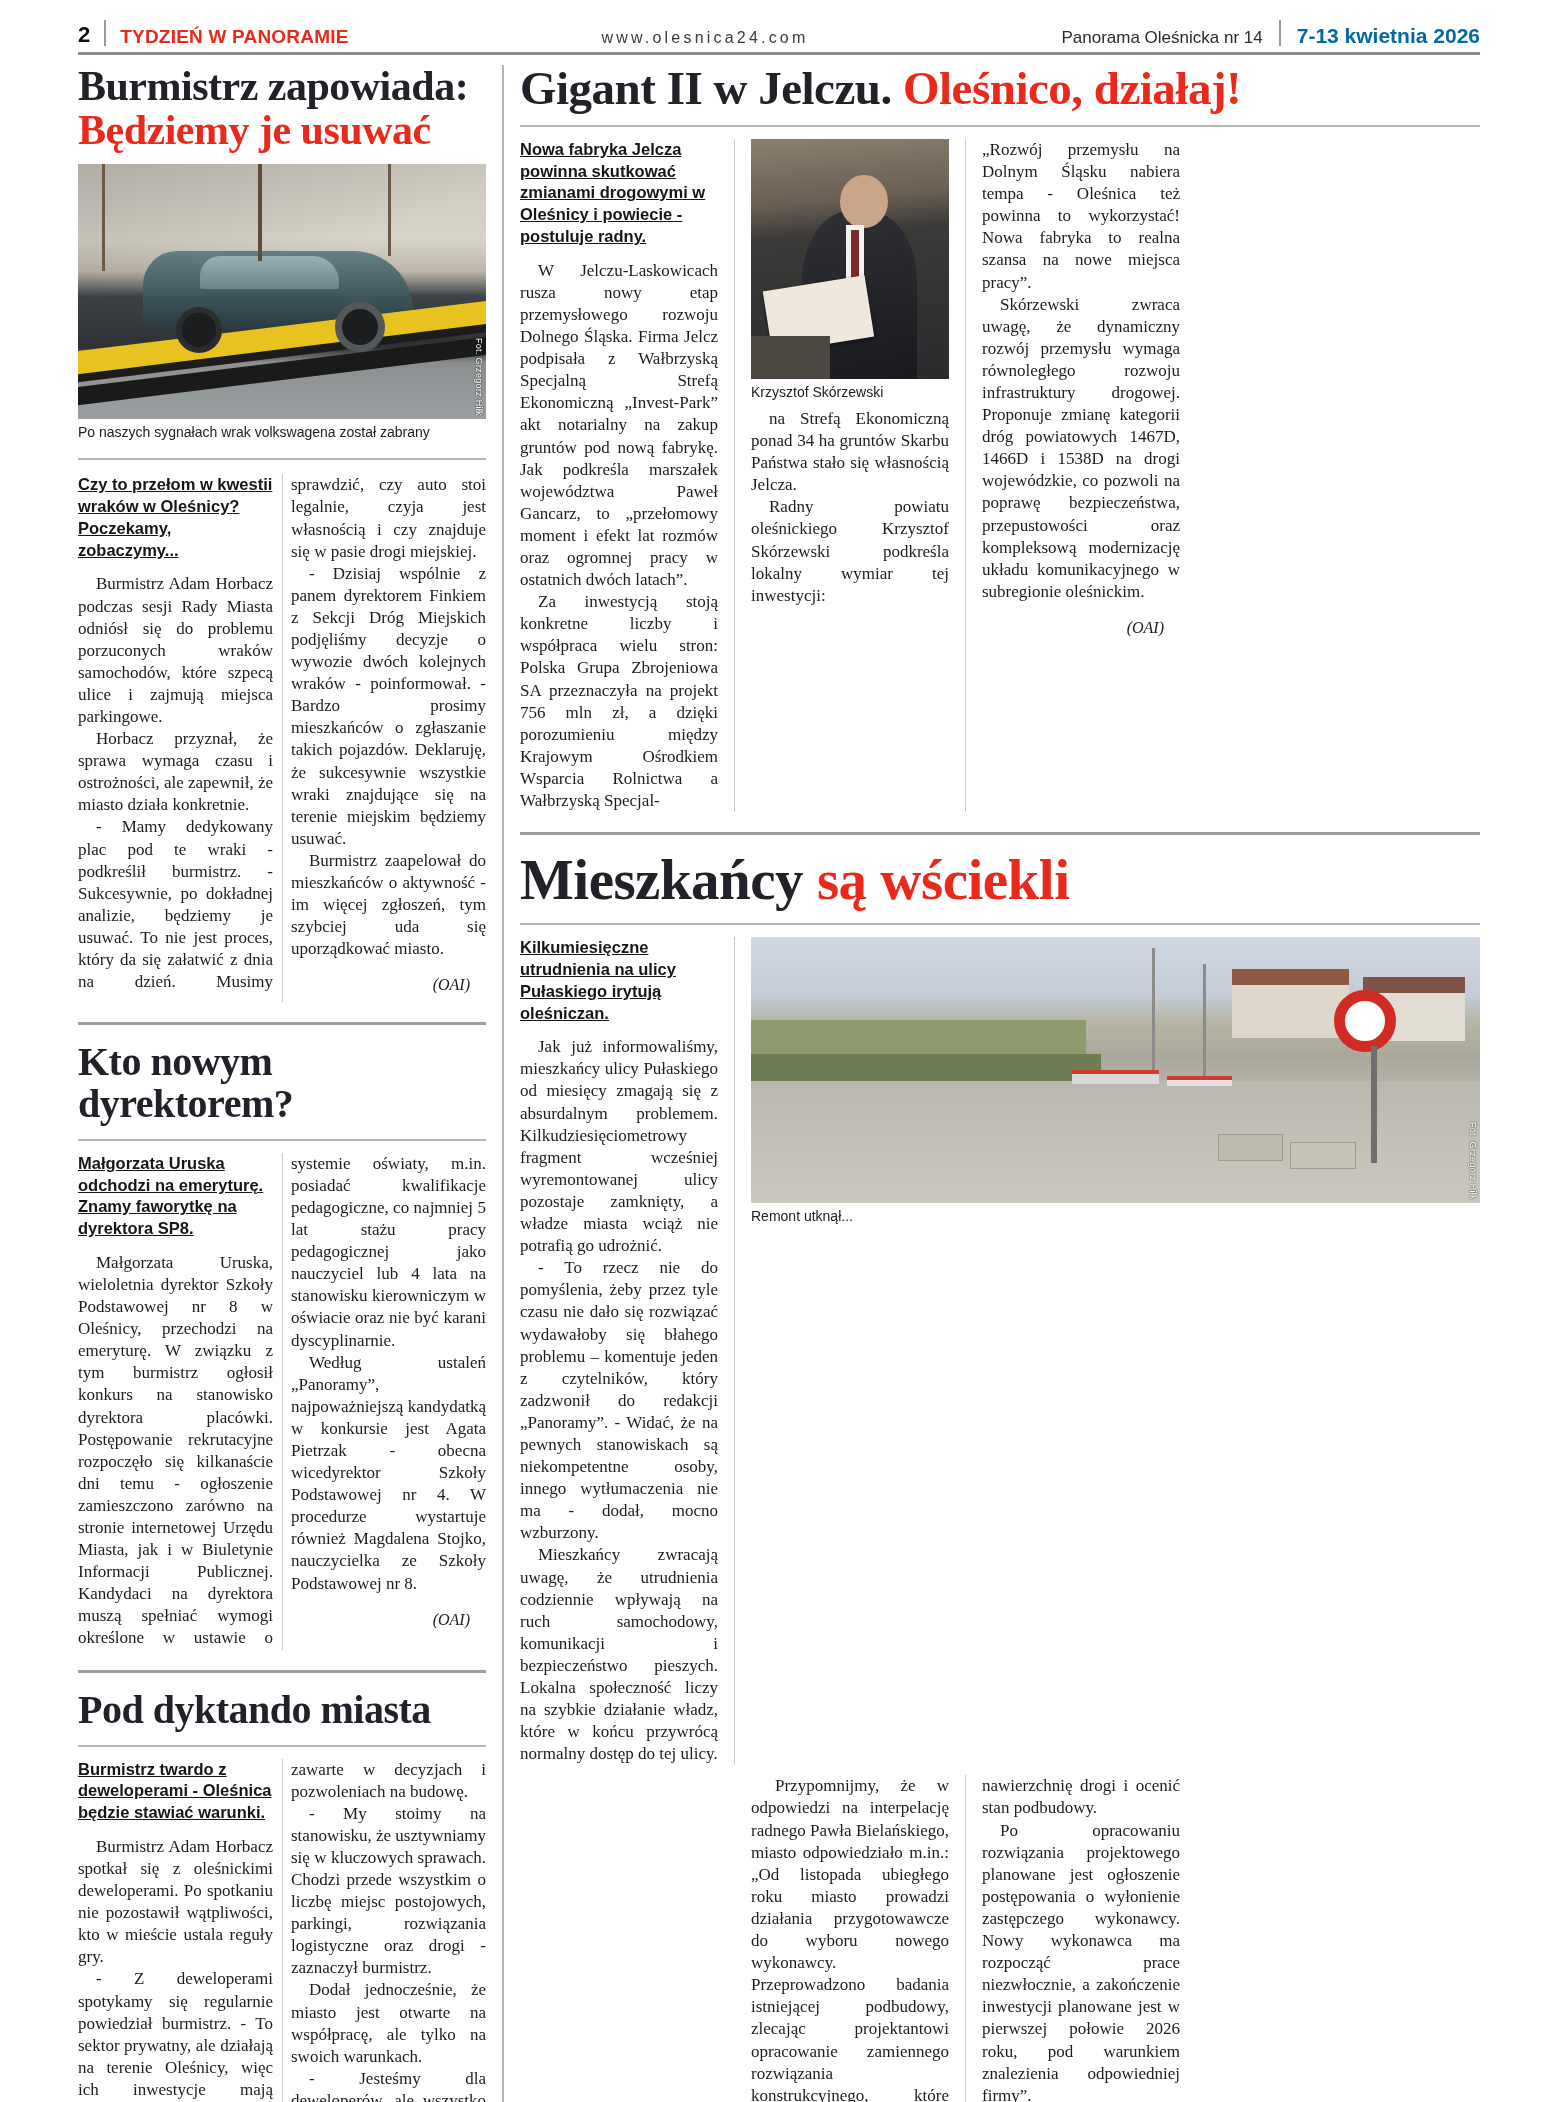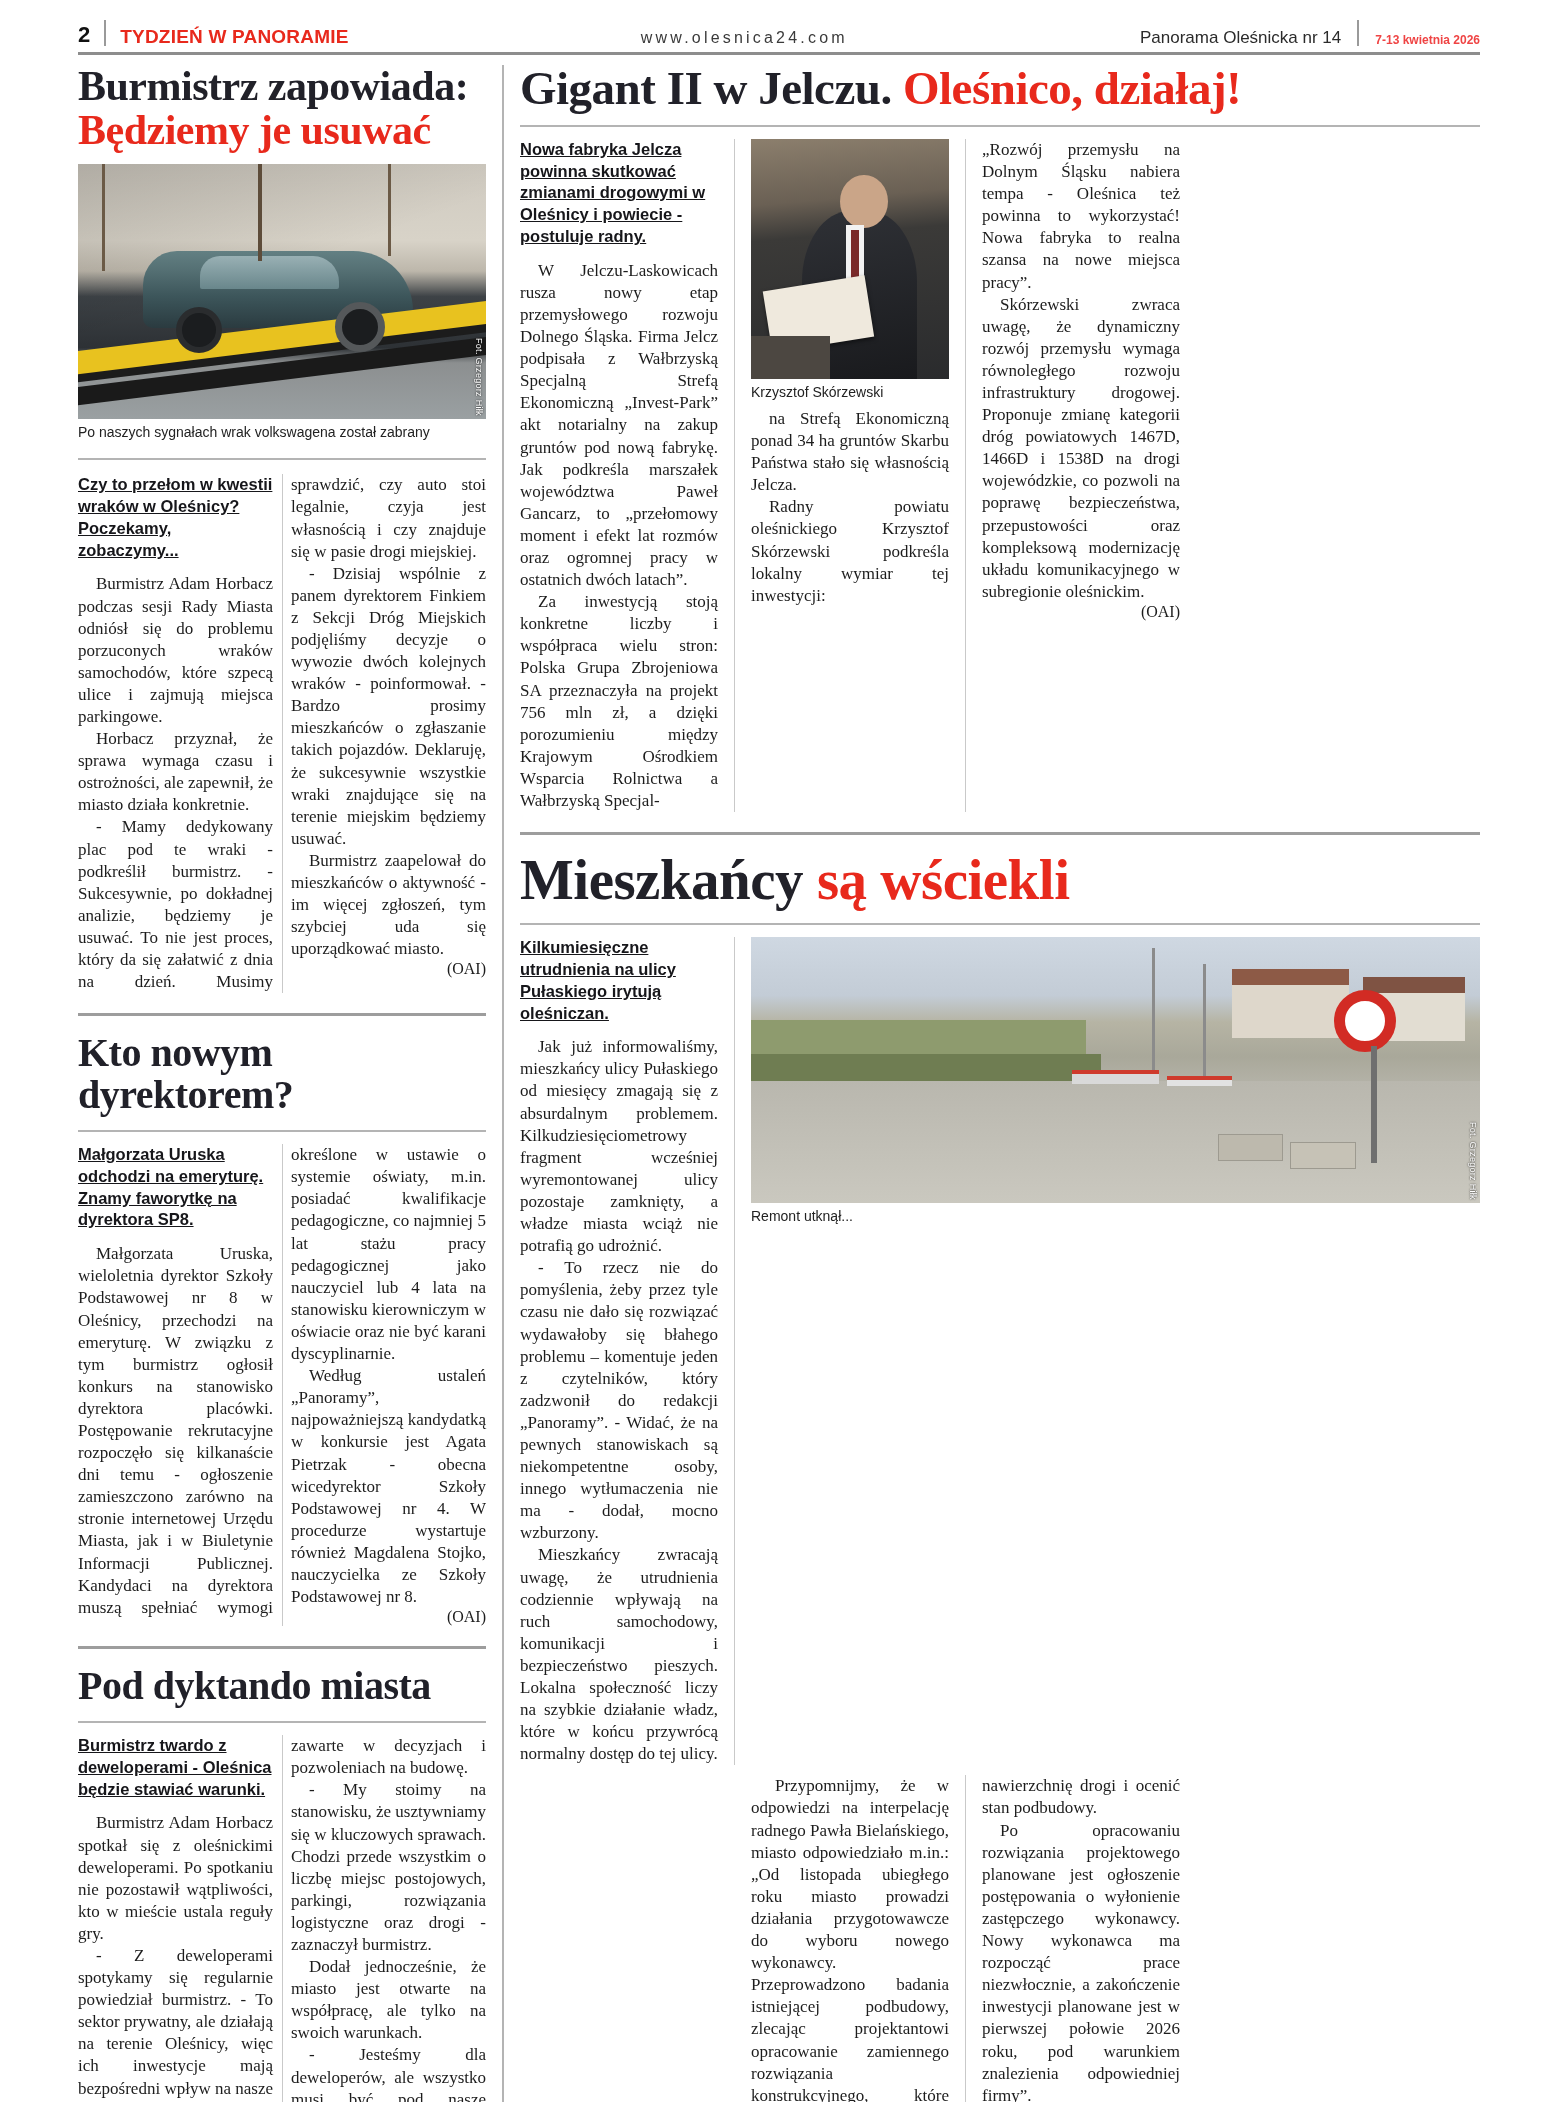--- a/index.html
+++ b/index.html
@@ -16,21 +16,21 @@
 
   
   .masthead { display:flex; align-items:flex-end; gap:0; height:46px; padding-top:14px; }
   .mh-page-no { font-family:"Liberation Sans", sans-serif; font-weight:bold; font-size:22px; color:#111; padding-right:14px; line-height:1; }
   .mh-sep { width:2px; background:#9a9a9a; height:26px; margin-right:14px; }
   .mh-section { font-family:"Liberation Sans", sans-serif; font-weight:bold; font-size:19px; color:#e8291c; letter-spacing:0.2px; line-height:1; white-space:nowrap; }
   .mh-spacer { flex:1; }
   .mh-url { font-family:"Liberation Sans", sans-serif; font-size:16px; color:#3a3a3a; letter-spacing:3.2px; line-height:1; }
   .mh-paper { font-family:"Liberation Sans", sans-serif; font-size:17px; color:#2b2b2b; line-height:1; }
   .mh-sep2 { width:2px; background:#9a9a9a; height:26px; margin:0 16px; }
-  .mh-date { font-family:"Liberation Sans", sans-serif; font-weight:bold; font-size:12px; color:#ef4444; line-height:1; }
+  .mh-date { font-family:"Liberation Sans", sans-serif; font-weight:bold; font-size:21px; color:#0369a1; line-height:1; }
   .mh-rule { height:3px; background:#8d8d8d; margin-top:6px; }
 
   
   .body-grid { display:flex; margin-top:10px; }
   .col-left { width:408px; }
   .vrule { width:2px; background:#b4b4b4; margin:0 16px; align-self:stretch; }
   .col-right { flex:1; }
 
   
   h1.hl { font-family:Liberation Serif, serif; font-weight:bold; color:#212129; margin:0; letter-spacing:-0.5px; }
@@ -46,21 +46,21 @@
   .photo { position:relative; overflow:hidden; background:#888; }
   .credit { position:absolute; right:2px; bottom:3px; writing-mode:vertical-rl;
             font-family:"Liberation Sans", sans-serif; font-size:9px; color:#fff;
             text-shadow:0 0 2px #000; letter-spacing:0.3px; }
   .caption { font-family:"Liberation Sans", sans-serif; font-size:14px; color:#222; padding:5px 0 0 0; }
 
   
   .lead { font-family:"Liberation Sans", sans-serif; font-weight:bold; font-size:16.5px; line-height:1.32; color:#16161a;text-decoration:underline; }
   .cols2 { column-count:2; column-gap:18px; column-rule:1px solid #c9c9c9; }
   p.bt { font-size:17px; line-height:1.30; text-align:justify; margin:0; text-indent:18px; hyphens:auto; }
-  .sig { text-align:right; font-size:16px; margin:0; }
+  .sig { text-align:right; font-style:italic; font-size:16px; margin:16px; }
 
   .hr-thin { height:2px; background:#b4b4b4; margin:18px 0 14px 0; }
   .hr-thick { height:3px; background:#9d9d9d; margin:20px 0 16px 0; }
 </style>
 </head>
 <body>
 
 <div class="page">
 
   <div class="masthead">

